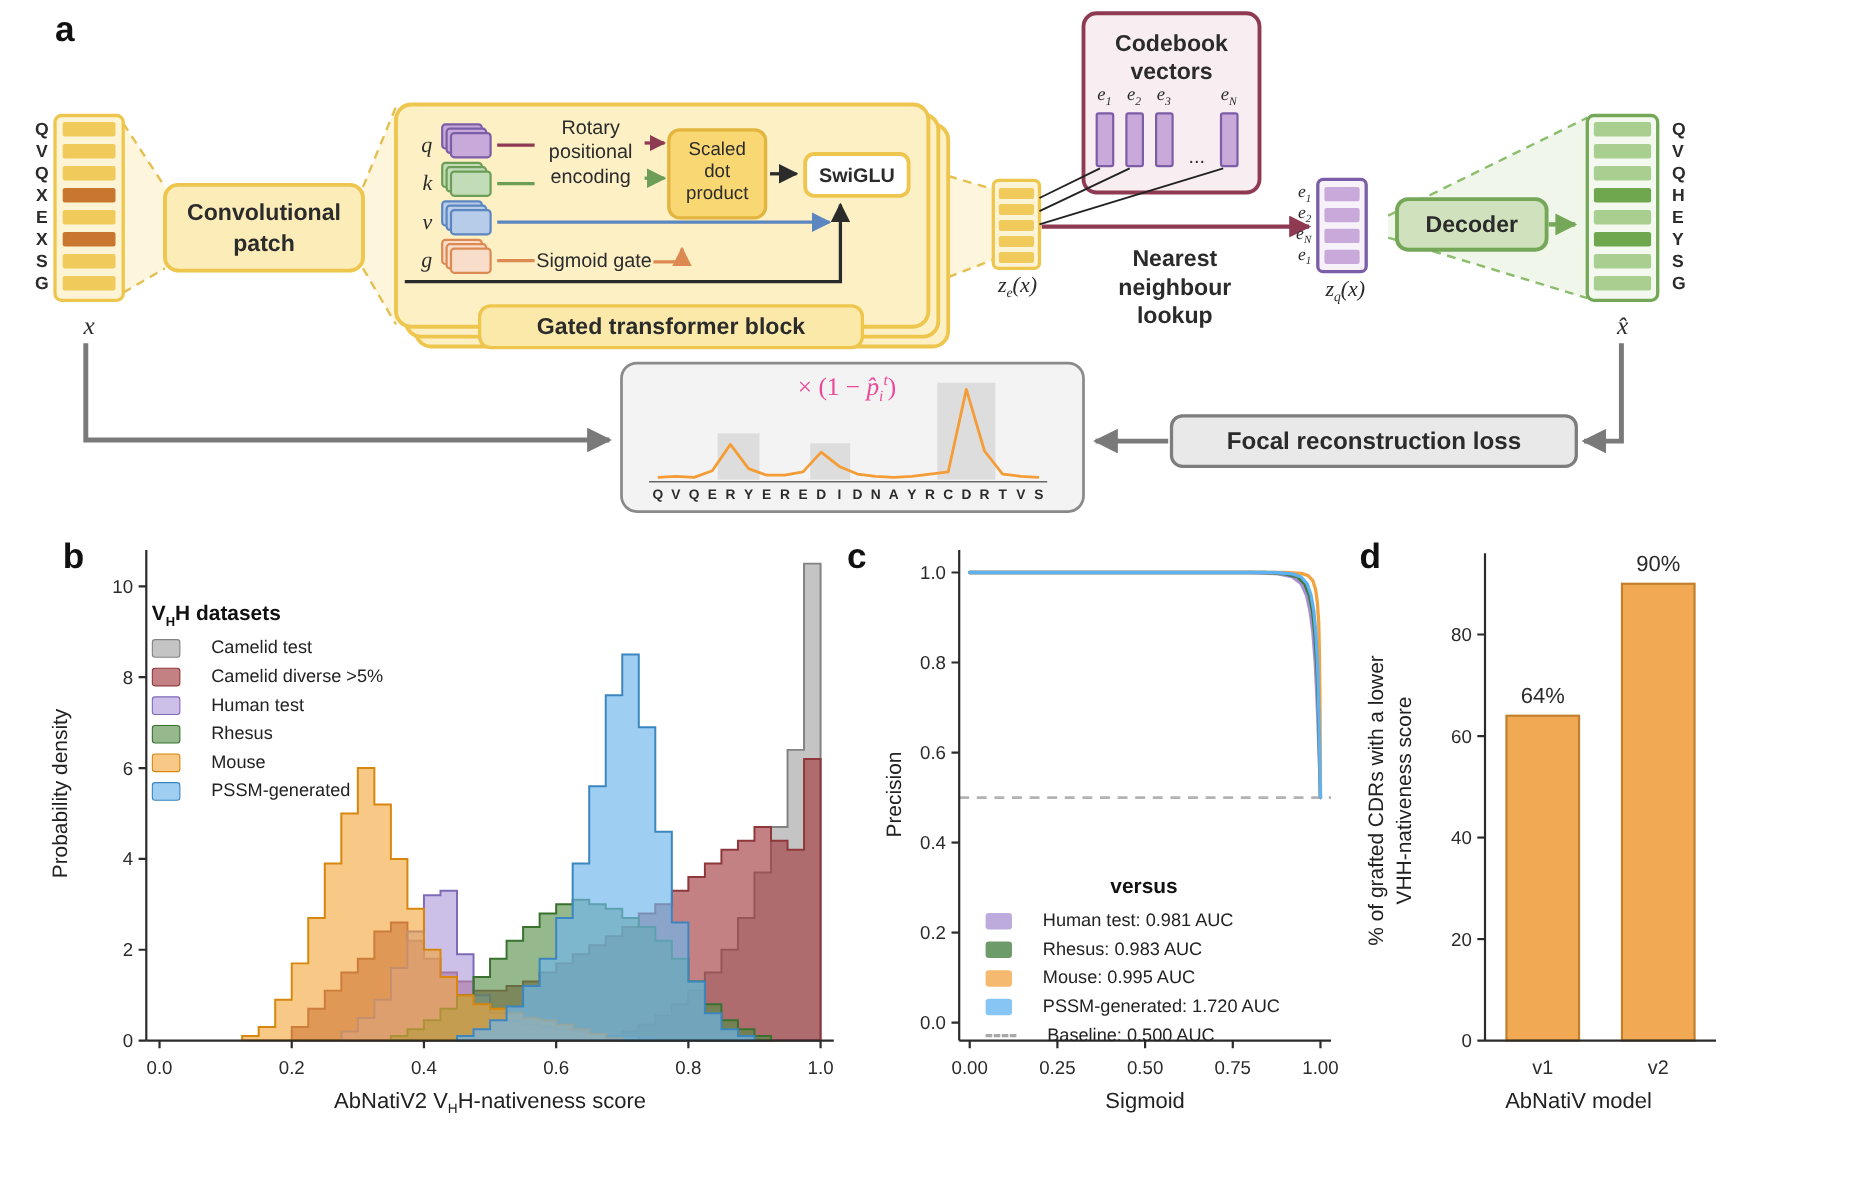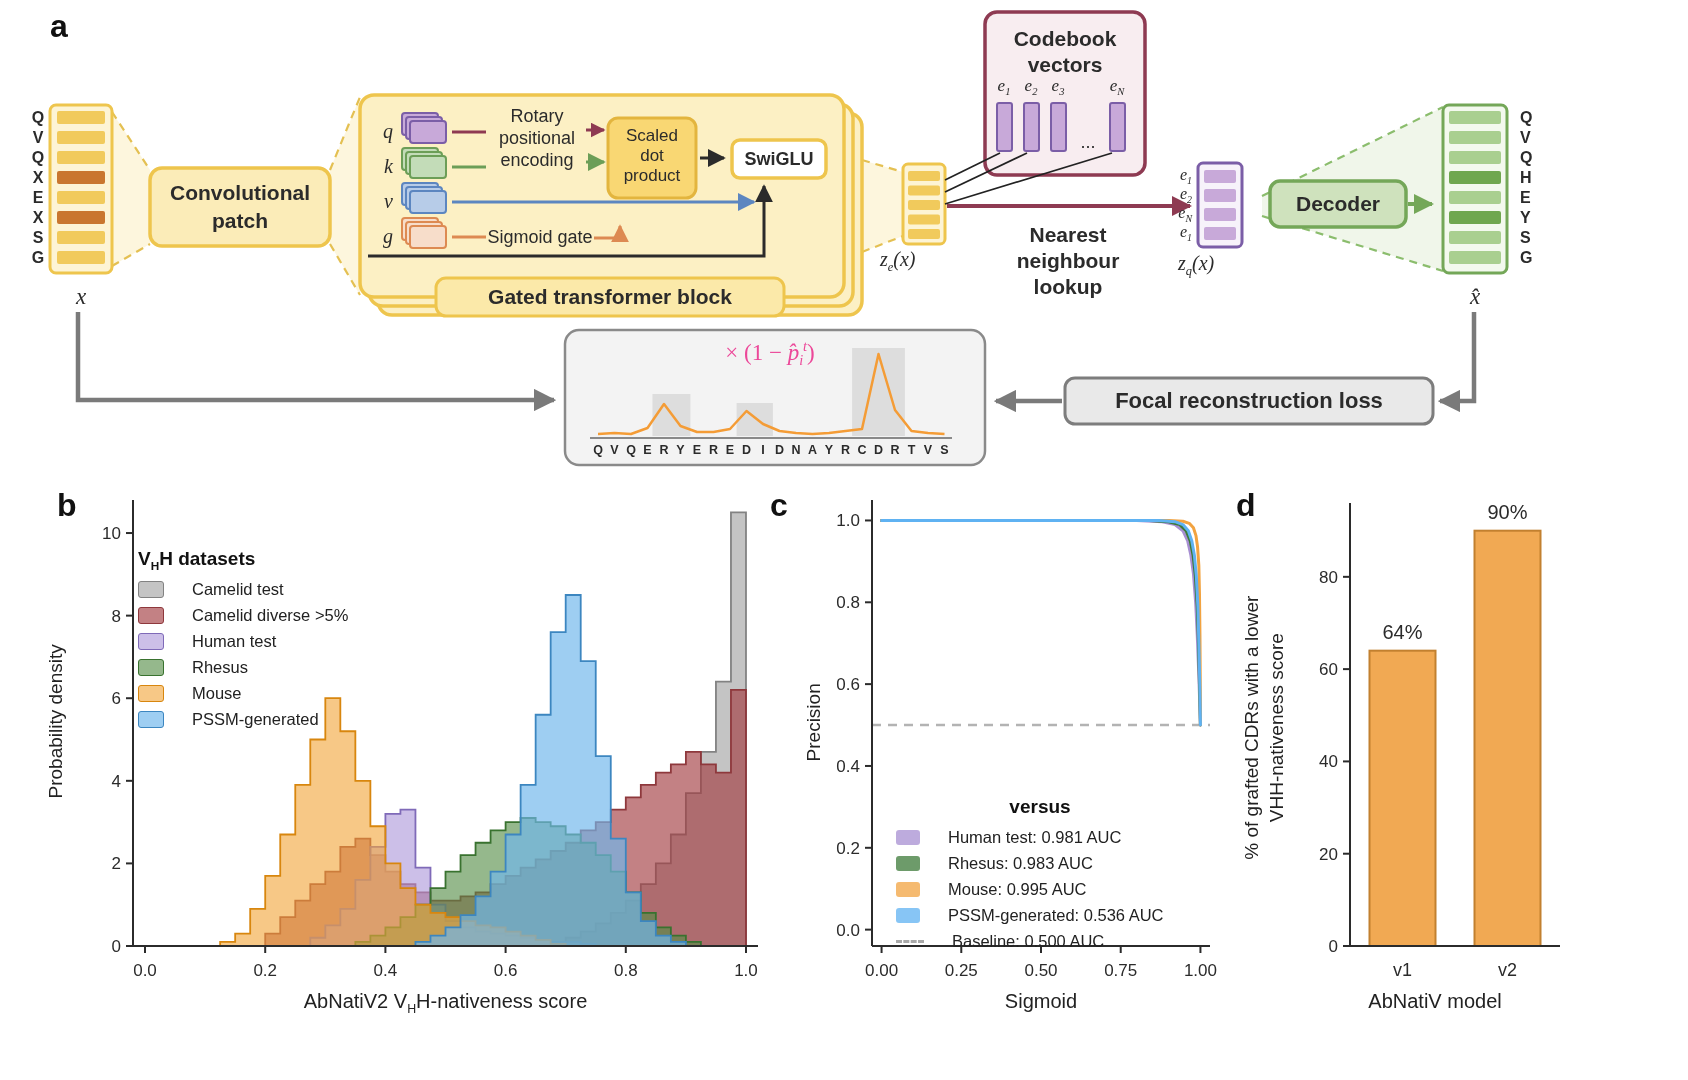--- a/index.html
+++ b/index.html
@@ -6,21 +6,21 @@
   #stage{position:relative;width:1688px;height:1080px;background:#fff;overflow:hidden;
          font-family:"Liberation Sans",sans-serif;color:#2b2b2b;}
   svg text{font-family:"Liberation Sans",sans-serif;fill:#2b2b2b;}
   .panel-label{position:absolute;font-size:32px;font-weight:bold;color:#111;}
   .ov{position:absolute;}
   .math{font-family:"Liberation Serif",serif;font-style:italic;}
   sub{font-size:0.62em;}
   sup{font-size:0.62em;}
   .cb{font-size:17px;width:28px;text-align:center;}
   .zqside{font-size:16px;width:46px;text-align:right;line-height:19px;}
-  .zlab{font-size:20px;width:90px;}
+  .zlab{font-size:20px;width:90px;text-align:center;}
   .formula{font-family:"Liberation Serif",serif;font-size:23px;width:230px;text-align:center;color:#ec4899;}
   .formula i{font-style:italic;}
   .panel{position:absolute;}
   .axis-label{position:absolute;text-align:center;font-size:20px;color:#222;}
   .rotlab{position:absolute;text-align:center;transform:rotate(-90deg);font-size:19px;color:#222;line-height:1.3;}
   .tick{font-size:17px;}
   .cat{font-size:18px;}
   .blab{font-size:20px;}
   .ax{stroke:#2b2b2b;stroke-width:2;fill:none;}
   .legend{position:absolute;margin-top:44px;}
@@ -392,21 +392,21 @@
           <div class="leg-row">
             <span class="swatch" style="background: rgb(60, 122, 56); opacity: 0.75;"></span>
             <span class="leg-label">Rhesus: 0.983 AUC</span>
           </div>
           <div class="leg-row">
             <span class="swatch" style="background: rgb(242, 163, 64); opacity: 0.75;"></span>
             <span class="leg-label">Mouse: 0.995 AUC</span>
           </div>
           <div class="leg-row">
             <span class="swatch" style="background: rgb(95, 178, 242); opacity: 0.75;"></span>
-            <span class="leg-label">PSSM-generated: 0.536 AUC</span>
+            <span class="leg-label">PSSM-generated: 1.720 AUC</span>
           </div>
           <div class="leg-row">
             <span class="swatch-line"></span>
             <span class="leg-label">Baseline: 0.500 AUC</span>
           </div>
         </div>
     </div>
   </div>
 
   <div class="panel-label" style="left:1236px;top:487px;">d</div>

